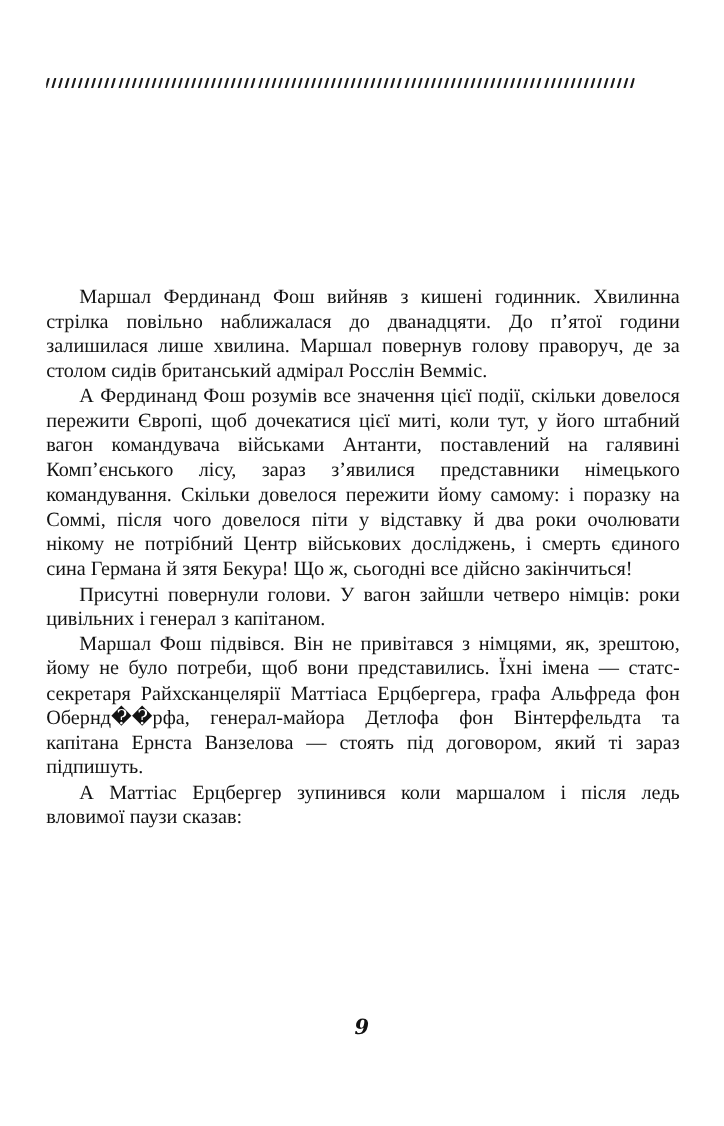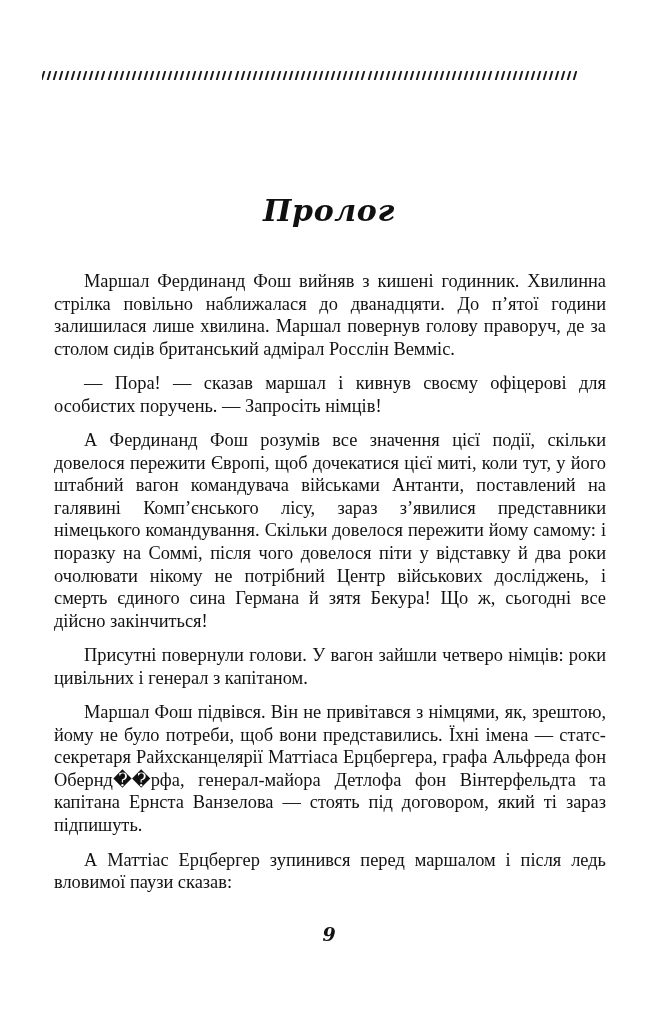--- a/index.html
+++ b/index.html
@@ -67,21 +67,21 @@
     top: 258px;
     width: 576px;
     text-align: justify;
     text-justify: inter-word;
     font-size: 18.4px;
     line-height: 22.55px;
     hyphens: manual;
     color: #121212;
   }
   .body-text p {
-    margin: 12px;
+    margin: 0;
     text-indent: 30px;
   }
 
   
   .folio {
     position: absolute;
     left: 0;
     right: 0;
     top: 925px;
     text-align: center;
@@ -183,26 +183,24 @@
       <span class="tick" style="background: rgb(26, 26, 26);"></span>
       <span class="tick" style="background: rgb(26, 26, 26);"></span>
       <span class="tick" style="background: rgb(26, 26, 26);"></span>
       <span class="tick" style="background: rgb(26, 26, 26);"></span>
       <span class="tick" style="background: rgb(26, 26, 26);"></span>
       <span class="tick" style="background: rgb(26, 26, 26);"></span>
       <span class="tick" style="background: rgb(26, 26, 26);"></span>
       <span class="tick" style="background: rgb(26, 26, 26);"></span>
     </div>
 
-  <div class="chapter-title">Пролог</div>
 
   <div class="body-text">
       <p>Маршал Фердинанд Фош вийняв з кишені годинник. Хвилинна стрілка повільно наближалася до дванадцяти. До п’ятої години залишилася лише хвилина. Маршал повернув голову праворуч, де за столом сидів британський адмірал Росслін Вемміс.</p>
-      <p>— Пора! — сказав маршал і кивнув своєму офіцерові для особистих поручень. — Запросіть німців!</p>
       <p>А Фердинанд Фош розумів все значення цієї події, скільки довелося пережити Європі, щоб дочекатися цієї миті, коли тут, у його штабний вагон командувача військами Антанти, поставлений на галявині Комп’єнського лісу, зараз з’явилися представники німецького командування. Скільки довелося пережити йому самому: і поразку на Соммі, після чого довелося піти у відставку й два роки очолювати нікому не потрібний Центр військових досліджень, і смерть єдиного сина Германа й зятя Бекура! Що ж, сьогодні все дійсно закінчиться!</p>
       <p>Присутні повернули голови. У вагон зайшли четверо німців: роки цивільних і генерал з капітаном.</p>
       <p>Маршал Фош підвівся. Він не привітався з німцями, як, зрештою, йому не було потреби, щоб вони представились. Їхні імена — статс-секретаря Райхсканцелярії Маттіаса Ерцбергера, графа Альфреда фон Обернд��рфа, генерал-майора Детлофа фон Вінтерфельдта та капітана Ернста Ванзелова — стоять під договором, який ті зараз підпишуть.</p>
-      <p>А Маттіас Ерцбергер зупинився перед маршалом і після ледь вловимої паузи сказав:</p>
+      <p>А Маттіас Ерцбергер зупинився коли маршалом і після ледь вловимої паузи сказав:</p>
     </div>
 
   <div class="folio">9</div>
 
 </div>
 
 </body></html>

